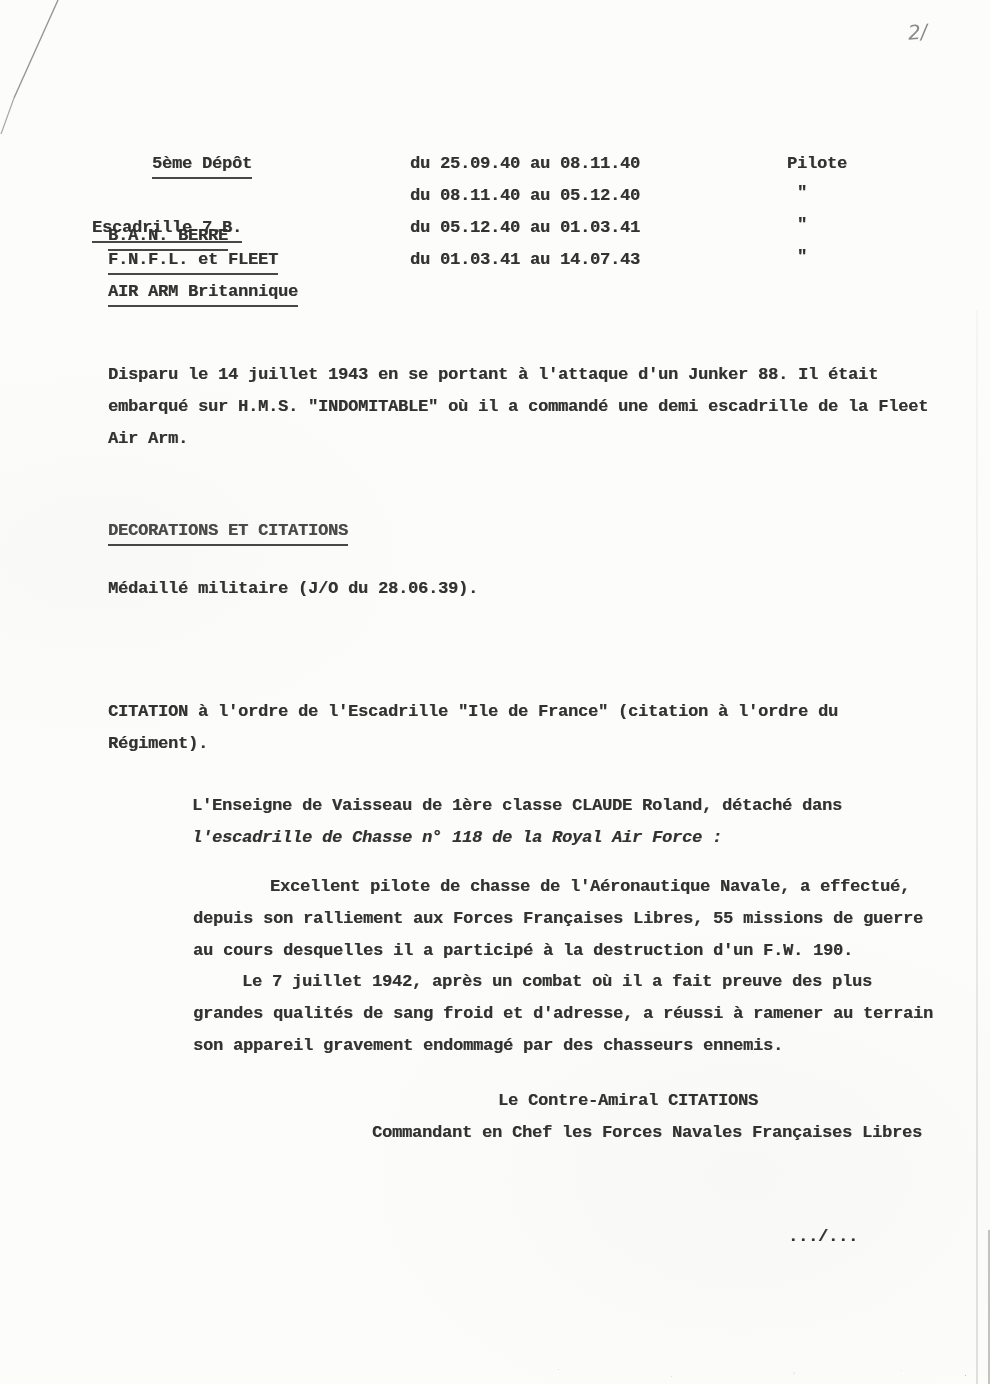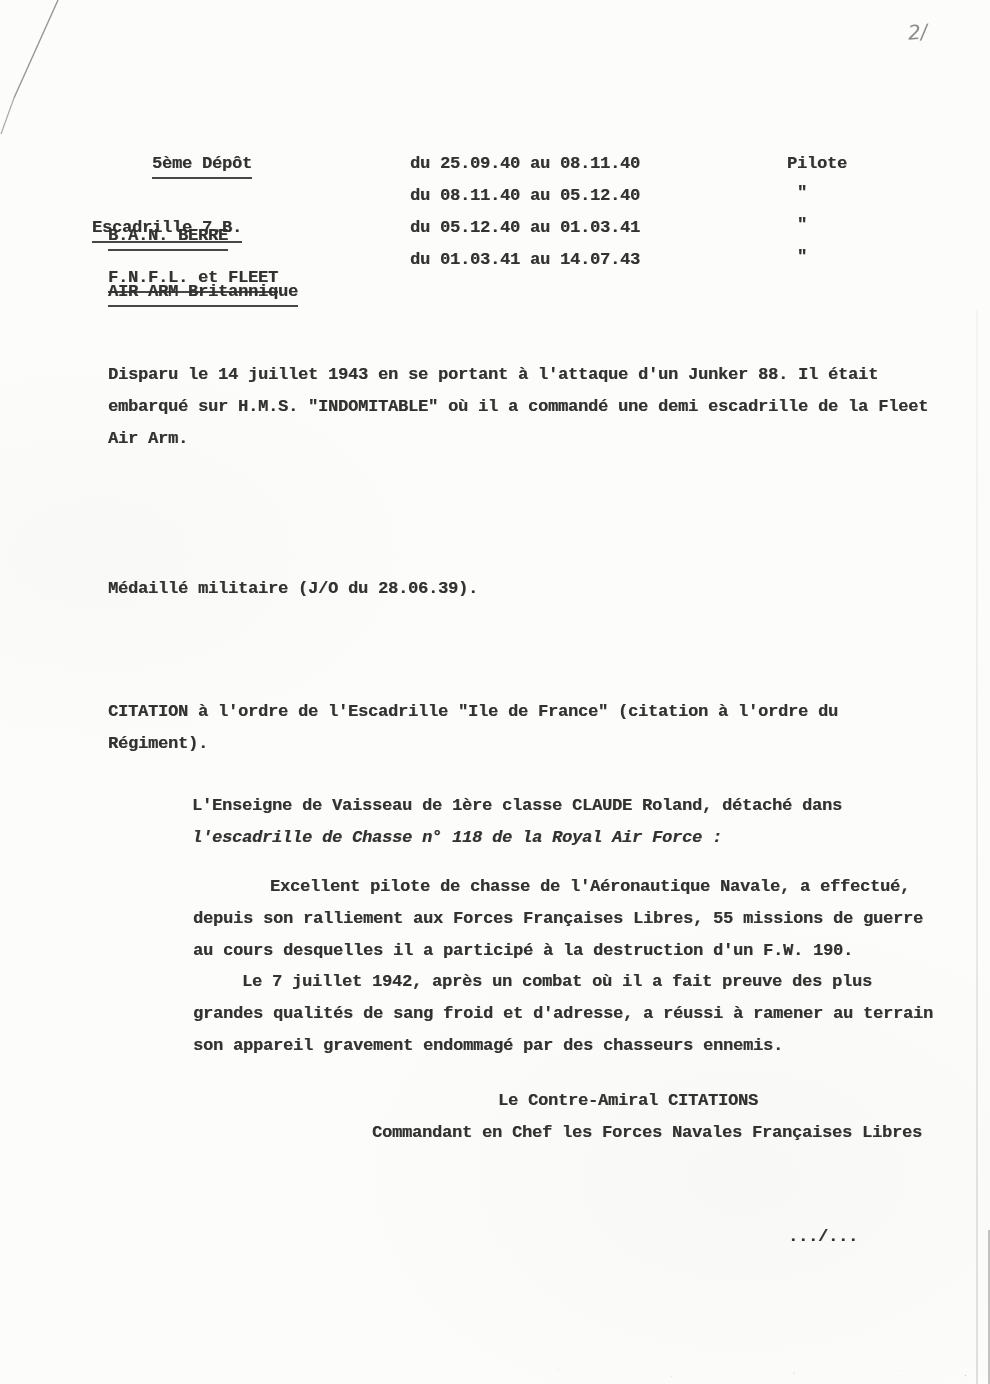--- a/index.html
+++ b/index.html
@@ -96,33 +96,34 @@
     <span class="ln" style="left:787px; top:153px;">Pilote</span>
 
     <span class="ln u" style="left:108px; top:185px;margin-top:40px;">B.A.N. BERRE</span>
     <span class="ln" style="left:410px; top:185px;">du 08.11.40 au 05.12.40</span>
     <span class="ln" style="left:797px; top:182px;">"</span>
 
     <span class="ln u" style="left:92px; top:217px;text-align:right;">Escadrille 7.B.</span>
     <span class="ln" style="left:410px; top:217px;">du 05.12.40 au 01.03.41</span>
     <span class="ln" style="left:797px; top:214px;">"</span>
 
-    <span class="ln u" style="left:108px; top:249px;margin-top:18px;">F.N.F.L. et FLEET</span>
+    <span class="ln u" style="left:108px; top:249px;">F.N.F.L. et FLEET</span>
     <span class="ln" style="left:410px; top:249px;">du 01.03.41 au 14.07.43</span>
     <span class="ln" style="left:797px; top:246px;">"</span>
 
     <span class="ln u" style="left:108px; top:281px;">AIR ARM Britannique</span>
   </div>
 
   <div>
     <span class="ln" style="left:108px; top:364px;">Disparu le 14 juillet 1943 en se portant à l'attaque d'un Junker 88. Il était</span>
     <span class="ln" style="left:108px; top:396px;">embarqué sur H.M.S. "INDOMITABLE" où il a commandé une demi escadrille de la Fleet</span>
     <span class="ln" style="left:108px; top:428px;">Air Arm.</span>
   </div>
 
+  <span class="ln u faded" style="left:108px; top:520px;">DECORATIONS ET CITATIONS</span>
   <span class="ln" style="left:108px; top:578px;">Médaillé militaire (J/O du 28.06.39).</span>
 
   <div>
     <span class="ln" style="left:108px; top:701px;">CITATION à l'ordre de l'Escadrille "Ile de France" (citation à l'ordre du</span>
     <span class="ln" style="left:108px; top:733px;">Régiment).</span>
   </div>
 
   <div>
     <span class="ln" style="left:192px; top:795px;">L'Enseigne de Vaisseau de 1ère classe CLAUDE Roland, détaché dans</span>
     <span class="ln" style="left:192px; top:827px;font-style:italic;">l'escadrille de Chasse n° 118 de la Royal Air Force :</span>

